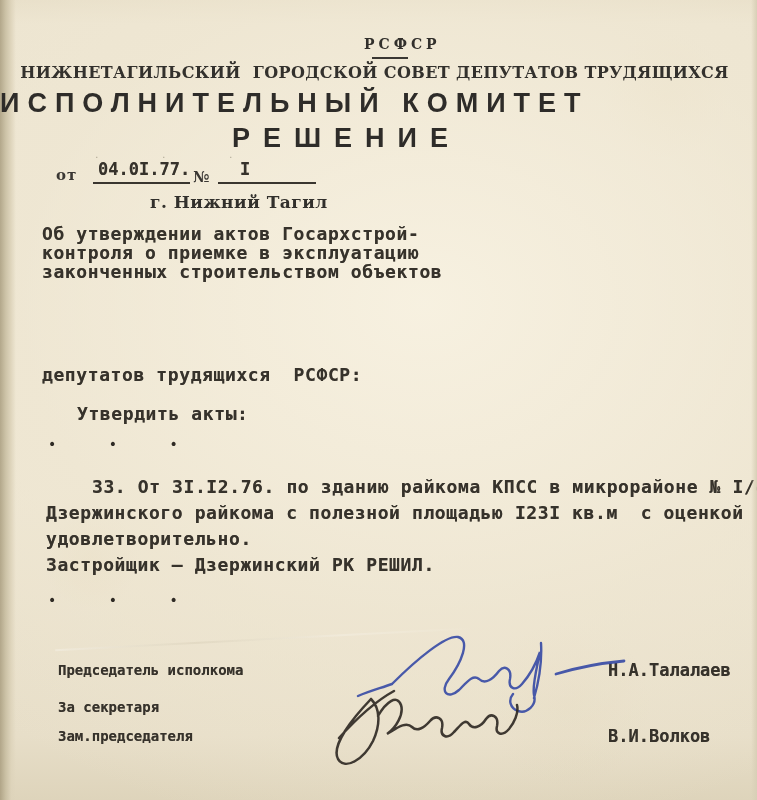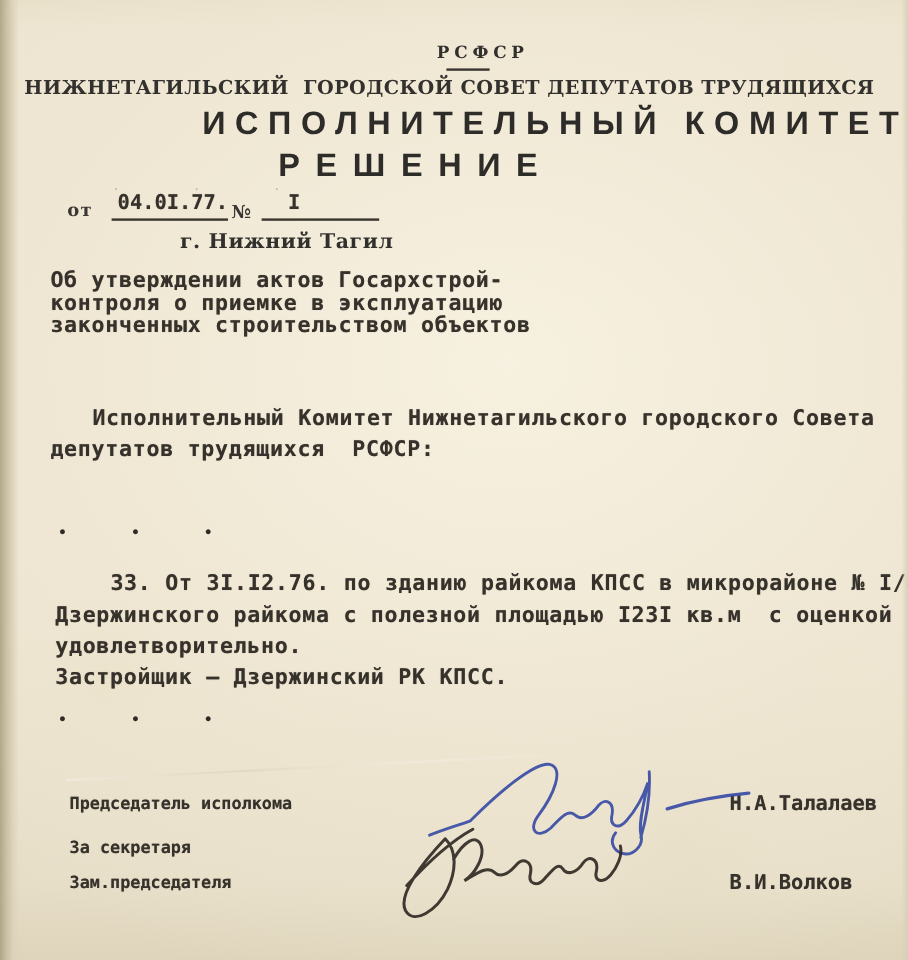--- a/index.html
+++ b/index.html
@@ -64,51 +64,51 @@
 
 <div class="paper">
 
   <div class="crease"></div>
 
   <div class="abs printed republic" style="left:364px; top:36px;">РСФСР</div>
   <div class="abs republic-rule" style="left:372px; top:57px; width:36px;"></div>
 
   <div class="abs printed org-line" style="left:0; top:63px; width:749px; text-align:center;">НИЖНЕТАГИЛЬСКИЙ  ГОРОДСКОЙ СОВЕТ ДЕПУТАТОВ ТРУДЯЩИХСЯ</div>
 
-  <div class="abs committee" style="left:0; top:88px; width:757px; text-align:right;">ИСПОЛНИТЕЛЬНЫЙ КОМИТЕТ</div>
+  <div class="abs committee" style="left:0; top:88px; width:757px; text-align:left;">ИСПОЛНИТЕЛЬНЫЙ КОМИТЕТ</div>
 
   <div class="abs doc-type" style="left:0; top:123px; width:693px; text-align:center;">РЕШЕНИЕ</div>
 
   <div class="abs faint-dots" style="left:95px; top:148px;">. . .</div>
 
   <div class="abs printed small-print" style="left:56px; top:166px;">от</div>
   <div class="abs fill-line" style="left:93px; top:162px; width:97px; height:22px;">
     <span class="typed" style="font-size:17px; position:absolute; left:5px; top:-3px;">04.0I.77.</span>
   </div>
   <div class="abs printed small-print" style="left:193px; top:168px;">№</div>
   <div class="abs fill-line" style="left:218px; top:162px; width:98px; height:22px;">
     <span class="typed" style="font-size:17px; position:absolute; left:22px; top:-3px;">I</span>
   </div>
 
   <div class="abs printed city" style="left:150px; top:192px;">г. Нижний Тагил</div>
 
   <div class="abs typed t18" style="left:42px; top:224px;">Об утверждении актов Госархстрой-</div>
   <div class="abs typed t18" style="left:42px; top:243px;">контроля о приемке в эксплуатацию</div>
   <div class="abs typed t18" style="left:42px; top:262px;">законченных строительством объектов</div>
 
-  <div class="abs typed t18" style="left:77px; top:339px;">Исполнительный Комитет Нижнетагильского городского Совета</div>
   <div class="abs typed t18" style="left:42px; top:365px;">депутатов трудящихся  РСФСР:</div>
 
+  <div class="abs typed t18" style="left:77px; top:404px;">Утвердить акты:</div>
 
   <div class="abs dots" style="left:48px; top:436px;">•  •  •</div>
 
   <div class="abs typed t18" style="left:92px; top:477px;">33. От 3I.I2.76. по зданию райкома КПСС в микрорайоне № I/4</div>
   <div class="abs typed t18" style="left:46px; top:503px;">Дзержинского райкома с полезной площадью I23I кв.м  с оценкой</div>
   <div class="abs typed t18" style="left:46px; top:529px;">удовлетворительно.</div>
-  <div class="abs typed t18" style="left:46px; top:555px;">Застройщик – Дзержинский РК КПСС.</div>
+  <div class="abs typed t18" style="left:46px; top:555px;">Застройщик – Дзержинский РК РЕШИЛ.</div>
 
   <div class="abs dots" style="left:48px; top:592px;">•  •  •</div>
 
   <div class="abs typed t14" style="left:58px; top:662px;">Председатель исполкома</div>
   <div class="abs typed t17" style="left:608px; top:660px;">Н.А.Талалаев</div>
 
   <div class="abs typed t14" style="left:58px; top:699px;">За секретаря</div>
 
   <div class="abs typed t14" style="left:58px; top:728px;">Зам.председателя</div>
   <div class="abs typed t17" style="left:608px; top:726px;">В.И.Волков</div>

